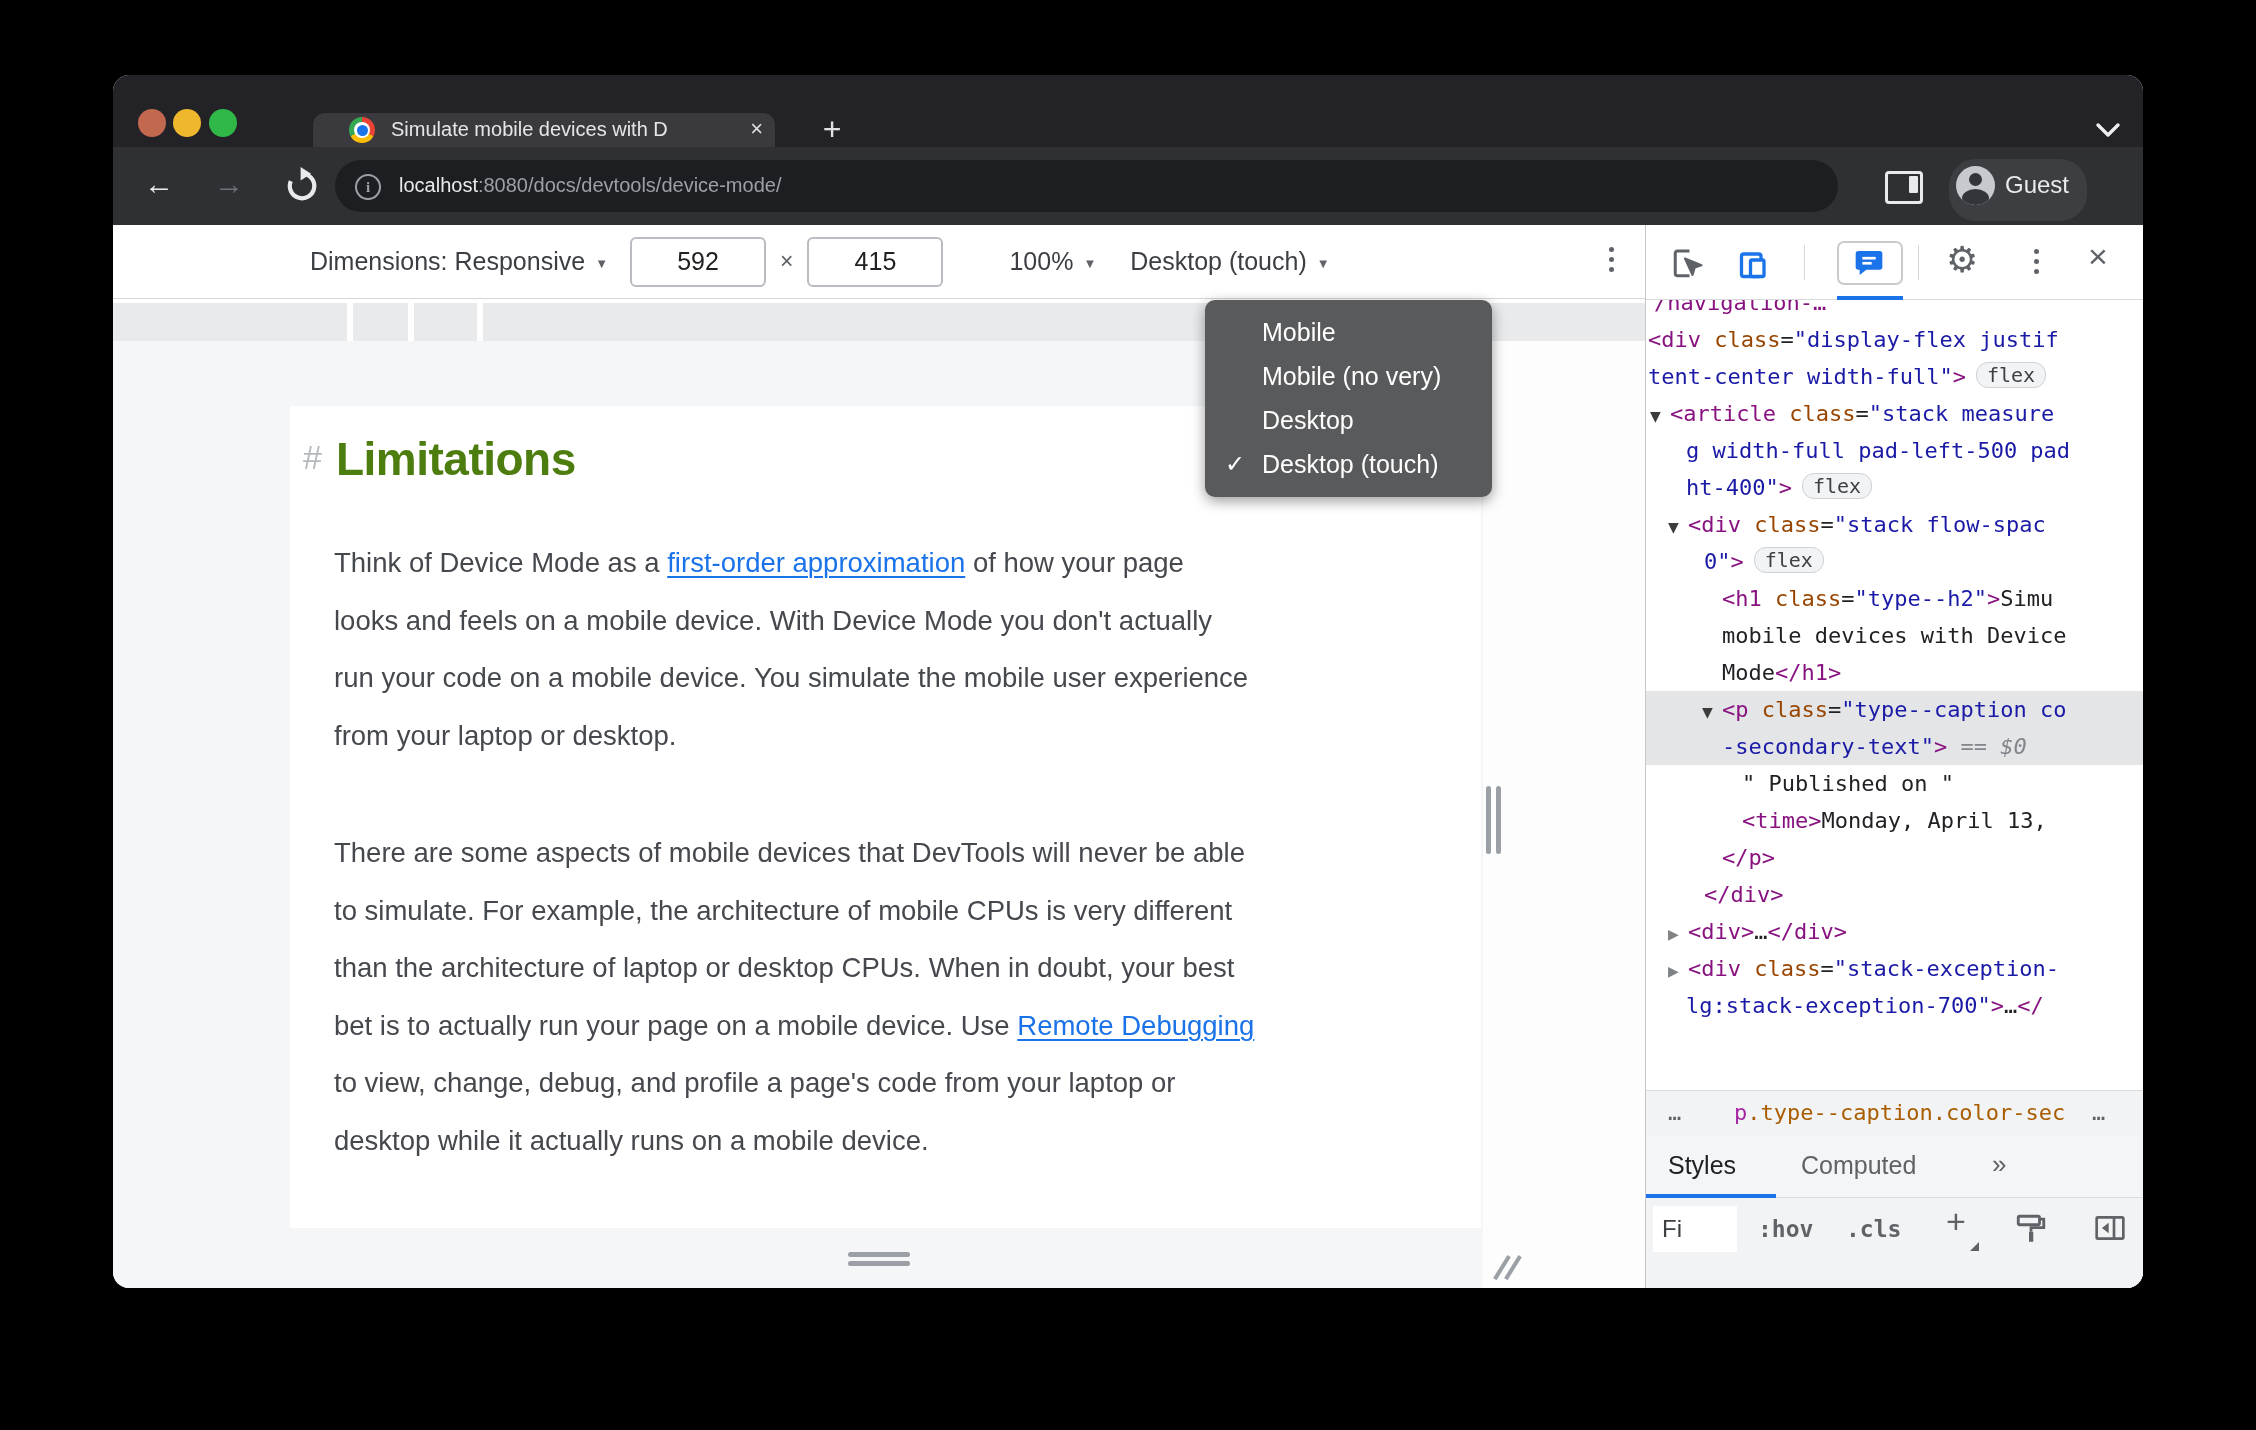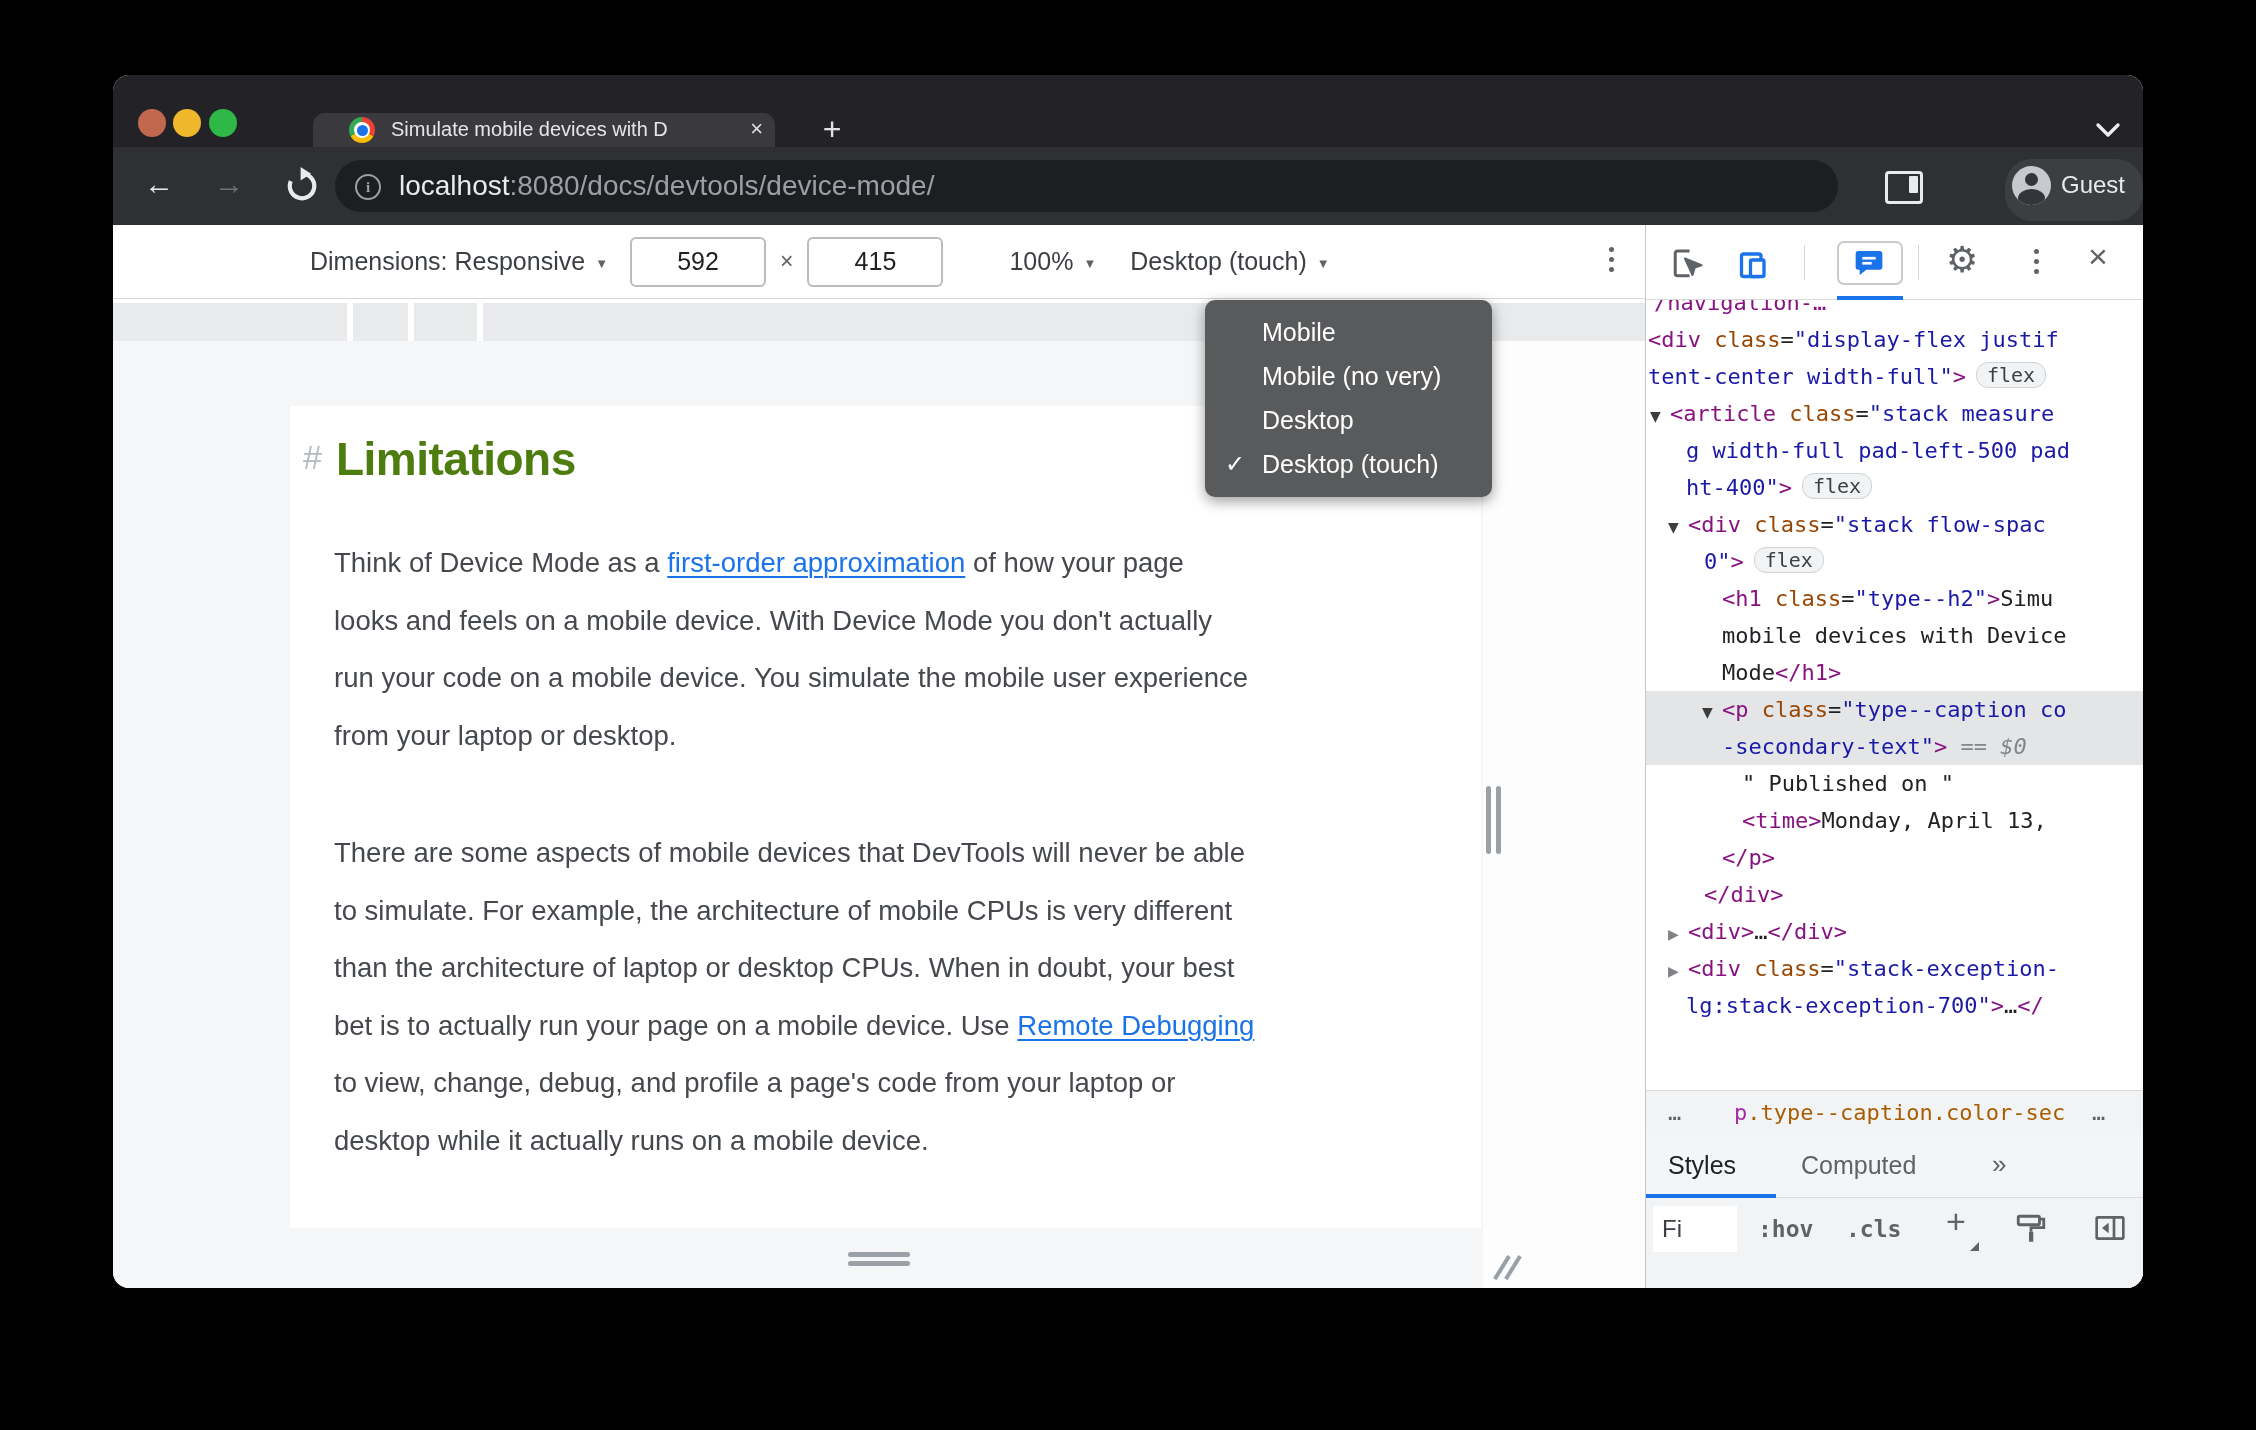--- a/index.html
+++ b/index.html
@@ -27,25 +27,25 @@
   .tab-chevron{position:absolute;left:1978px;top:44px;}
   
   .navbar{position:absolute;left:0;top:72px;width:2030px;height:78px;background:#2f3034;}
   .navbtn{position:absolute;top:0;height:78px;line-height:74px;font-size:30px;color:#e8eaed;text-align:center;width:48px;}
   .navbtn.back{left:22px;}
   .navbtn.fwd{left:92px;color:#6e7175;}
   .reload{position:absolute;left:168px;top:18px;width:42px;height:42px;}
   .urlpill{position:absolute;left:222px;top:13px;width:1503px;height:52px;border-radius:26px;background:#1d1e21;}
   .info-ic{position:absolute;left:20px;top:14px;width:22px;height:22px;border:2px solid #9aa0a6;border-radius:50%;
     color:#9aa0a6;font-size:15px;font-weight:bold;text-align:center;line-height:22px;font-family:"Liberation Serif",serif;}
-  .urltext{position:absolute;left:64px;top:0;height:48px;line-height:51px;font-size:28px;color:#e8eaed;white-space:nowrap;}
+  .urltext{position:absolute;left:64px;top:0;height:48px;line-height:51px;font-size:20px;color:#e8eaed;white-space:nowrap;}
   .urltext .path{color:#9aa0a6;}
   .sidebar-ic{position:absolute;left:1772px;top:24px;width:32px;height:27px;border:3px solid #e8eaed;border-radius:4px;}
   .sidebar-ic::after{content:"";position:absolute;right:2px;top:2px;width:9px;height:17px;background:#e8eaed;border-radius:1px;}
-  .guest{position:absolute;left:1892px;top:12px;width:138px;height:62px;border-radius:27px;background:#3d3e42;}
+  .guest{position:absolute;left:1836px;top:12px;width:138px;height:62px;border-radius:27px;background:#3d3e42;}
   .avatar{position:absolute;left:7px;top:7px;width:39px;height:39px;border-radius:50%;background:#c6cacf;overflow:hidden;}
   .avatar::before{content:"";position:absolute;left:13px;top:7px;width:13px;height:13px;border-radius:50%;background:#33353a;}
   .avatar::after{content:"";position:absolute;left:6px;top:23px;width:27px;height:18px;border-radius:50%;background:#33353a;}
   .guest-label{position:absolute;left:56px;top:0;height:53px;line-height:51px;font-size:24px;color:#e8eaed;}
   .kebab{position:relative;width:6px;}
   .kebab i,.kebab i::before,.kebab i::after{position:absolute;width:5px;height:5px;border-radius:50%;background:#e8eaed;content:"";}
   .kebab i{top:0;} .kebab i::before{top:10px;left:0;} .kebab i::after{top:20px;left:0;}
   .browser-kebab{position:absolute;left:1998px;top:96px;height:30px;}
   
   .devicebar{position:absolute;left:0;top:150px;width:1532px;height:73px;background:#fff;border-bottom:1px solid #d6d7d9;

